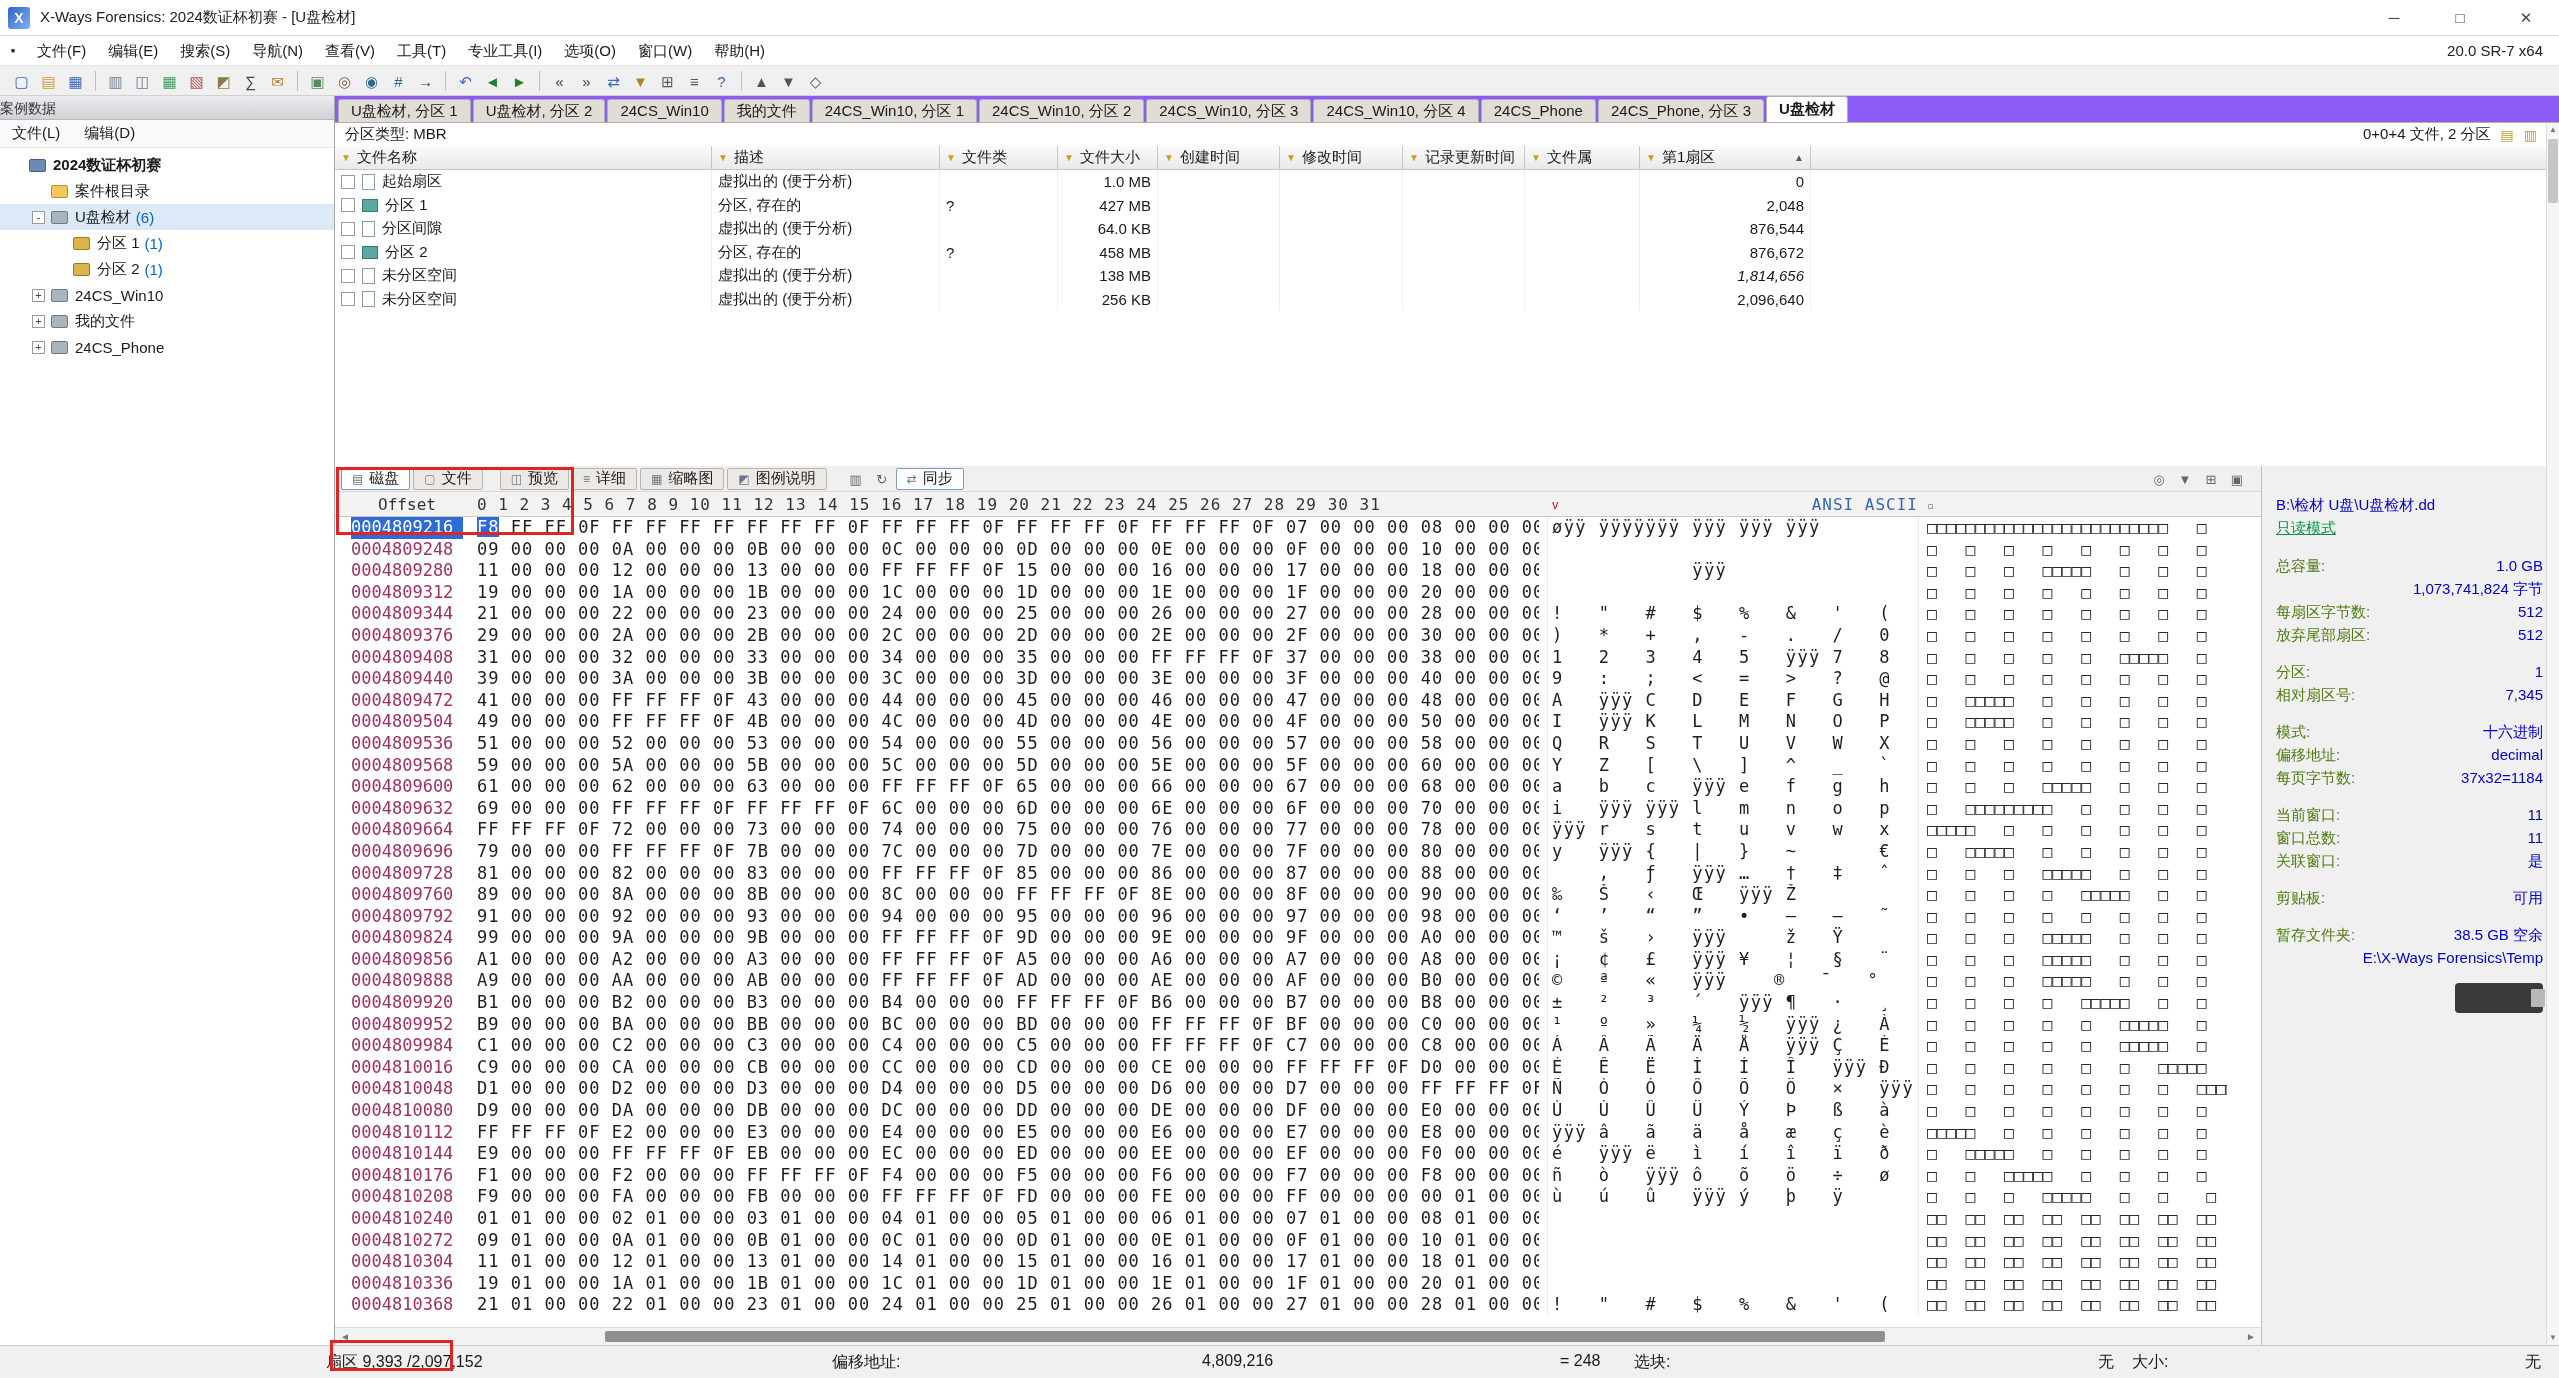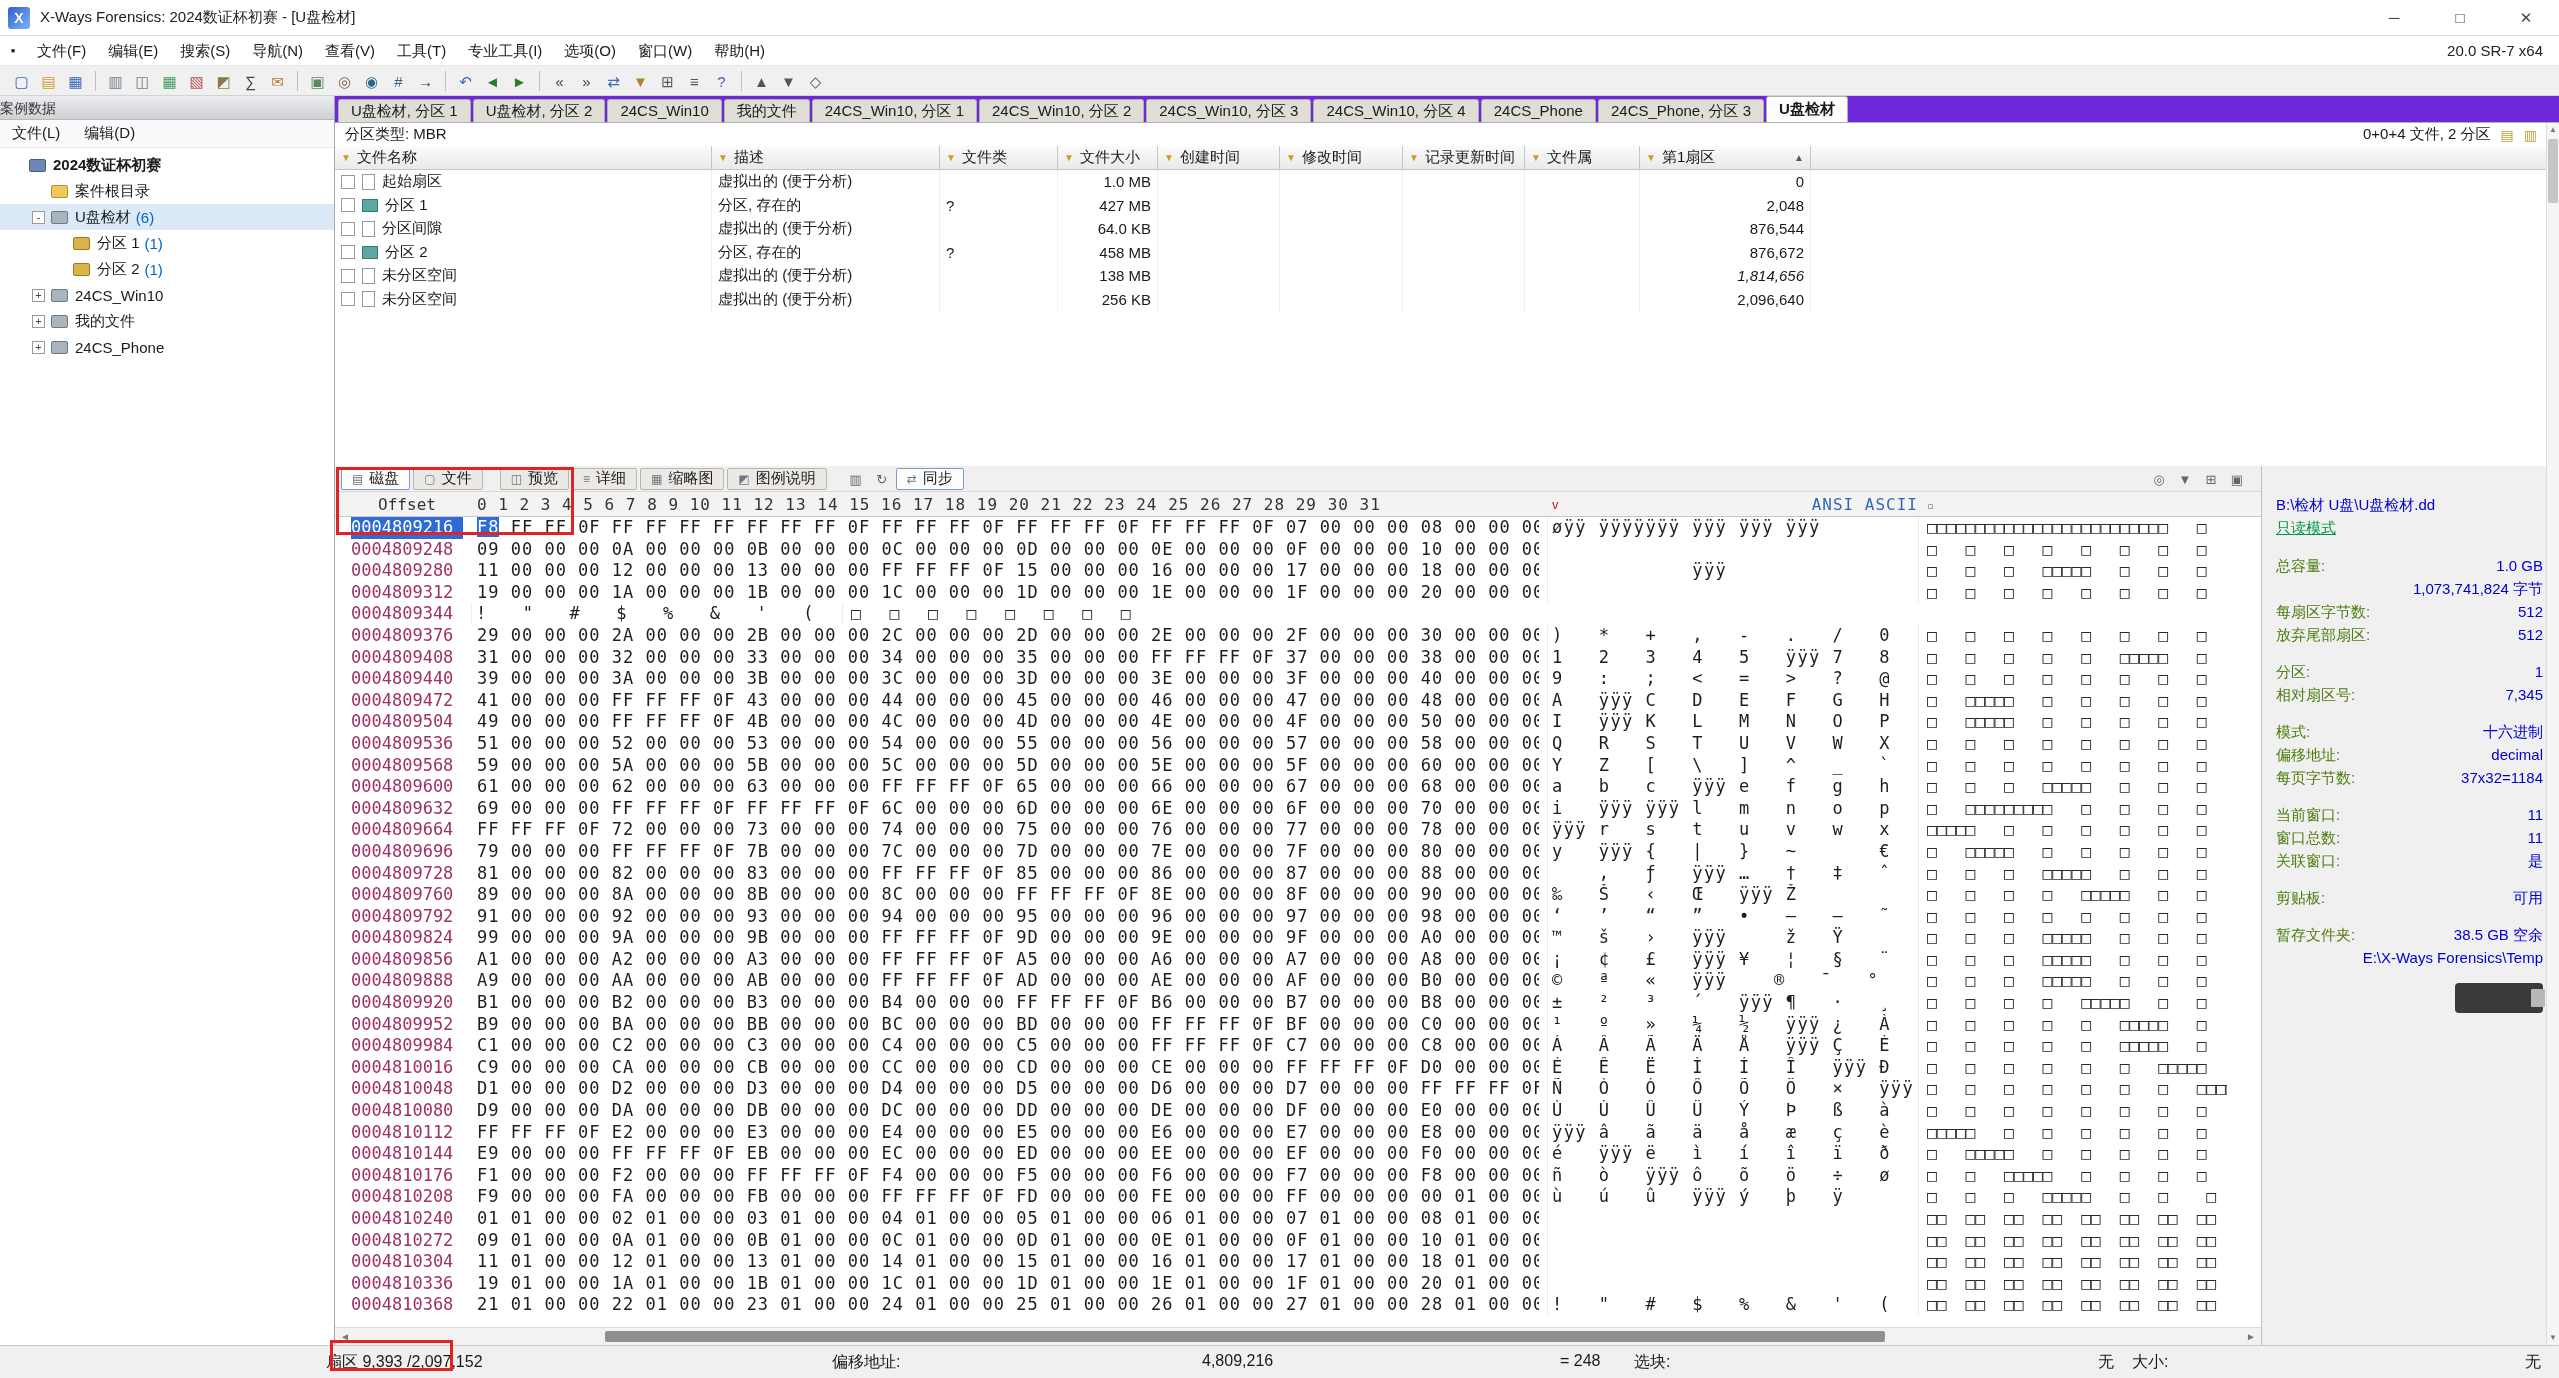--- a/index.html
+++ b/index.html
@@ -42,21 +42,21 @@
   .ticon{display:inline-block;width:17px;height:13px;border-radius:2px;margin-right:7px;flex:0 0 auto;}
   .ti-case{background:#6b89b5;border:1px solid #44608a;}
   .ti-folder{background:#f2c85a;border:1px solid #b8903a;}
   .ti-drive{background:#aab4bd;border:1px solid #6a7a88;}
   .ti-partition{background:#d9b44a;border:1px solid #9a7a2a;}
   .tlabel.bold{font-weight:bold;}
   .tcount{color:#0066cc;margin-left:5px;}
 
   
   .content{position:relative;flex:1;display:flex;flex-direction:column;background:#fff;overflow:hidden;}
-  .doctabs{height:27px;background:#6d28d9;border-bottom:1px solid #b0b0b0;display:flex;align-items:flex-end;
+  .doctabs{height:27px;background:#8b5cf6;border-bottom:1px solid #b0b0b0;display:flex;align-items:flex-end;
     padding-left:3px;font-size:15px;flex:0 0 auto;}
   .dtab{height:23px;line-height:21px;padding:0 12px;background:#e0ddd7;border:1px solid #b0b0b0;border-bottom:none;
     margin-right:2px;border-radius:3px 3px 0 0;white-space:nowrap;}
   .dtab.active{background:#fdfdfd;height:26px;line-height:24px;font-weight:bold;}
   .partbar{height:23px;display:flex;align-items:center;font-size:15px;background:#fff;padding-left:10px;flex:0 0 auto;}
   .partbar-right{margin-left:auto;display:flex;align-items:center;gap:10px;padding-right:22px;}
   .pb-ico{color:#c89a30;font-size:14px;}
 
   
   .ft-header{height:24px;display:flex;background:linear-gradient(#fbfbfb,#e9e9e9);border-bottom:1px solid #c6c6c6;
@@ -536,20 +536,21 @@
                 <span class="hx-box">□   □   □   □□□□□   □   □   □   </span>
               </div>
               <div class="hx-row">
                 <span class="hx-off">0004809312</span>
                 <span class="hx-bytes">19 00 00 00 1A 00 00 00 1B 00 00 00 1C 00 00 00 1D 00 00 00 1E 00 00 00 1F 00 00 00 20 00 00 00</span>
                 <span class="hx-ansi">                                </span>
                 <span class="hx-box">□   □   □   □   □   □   □   □   </span>
               </div>
               <div class="hx-row">
                 <span class="hx-off">0004809344</span>
+                <span class="hx-bytes">21 00 00 00 22 00 00 00 23 00 00 00 24 00 00 00 25 00 00 00 26 00 00 00 27 00 00 00 28 00 00 00</span>
                 <span class="hx-ansi">!   "   #   $   %   &amp;   '   (   </span>
                 <span class="hx-box">□   □   □   □   □   □   □   □   </span>
               </div>
               <div class="hx-row">
                 <span class="hx-off">0004809376</span>
                 <span class="hx-bytes">29 00 00 00 2A 00 00 00 2B 00 00 00 2C 00 00 00 2D 00 00 00 2E 00 00 00 2F 00 00 00 30 00 00 00</span>
                 <span class="hx-ansi">)   *   +   ,   -   .   /   0   </span>
                 <span class="hx-box">□   □   □   □   □   □   □   □   </span>
               </div>
               <div class="hx-row">

